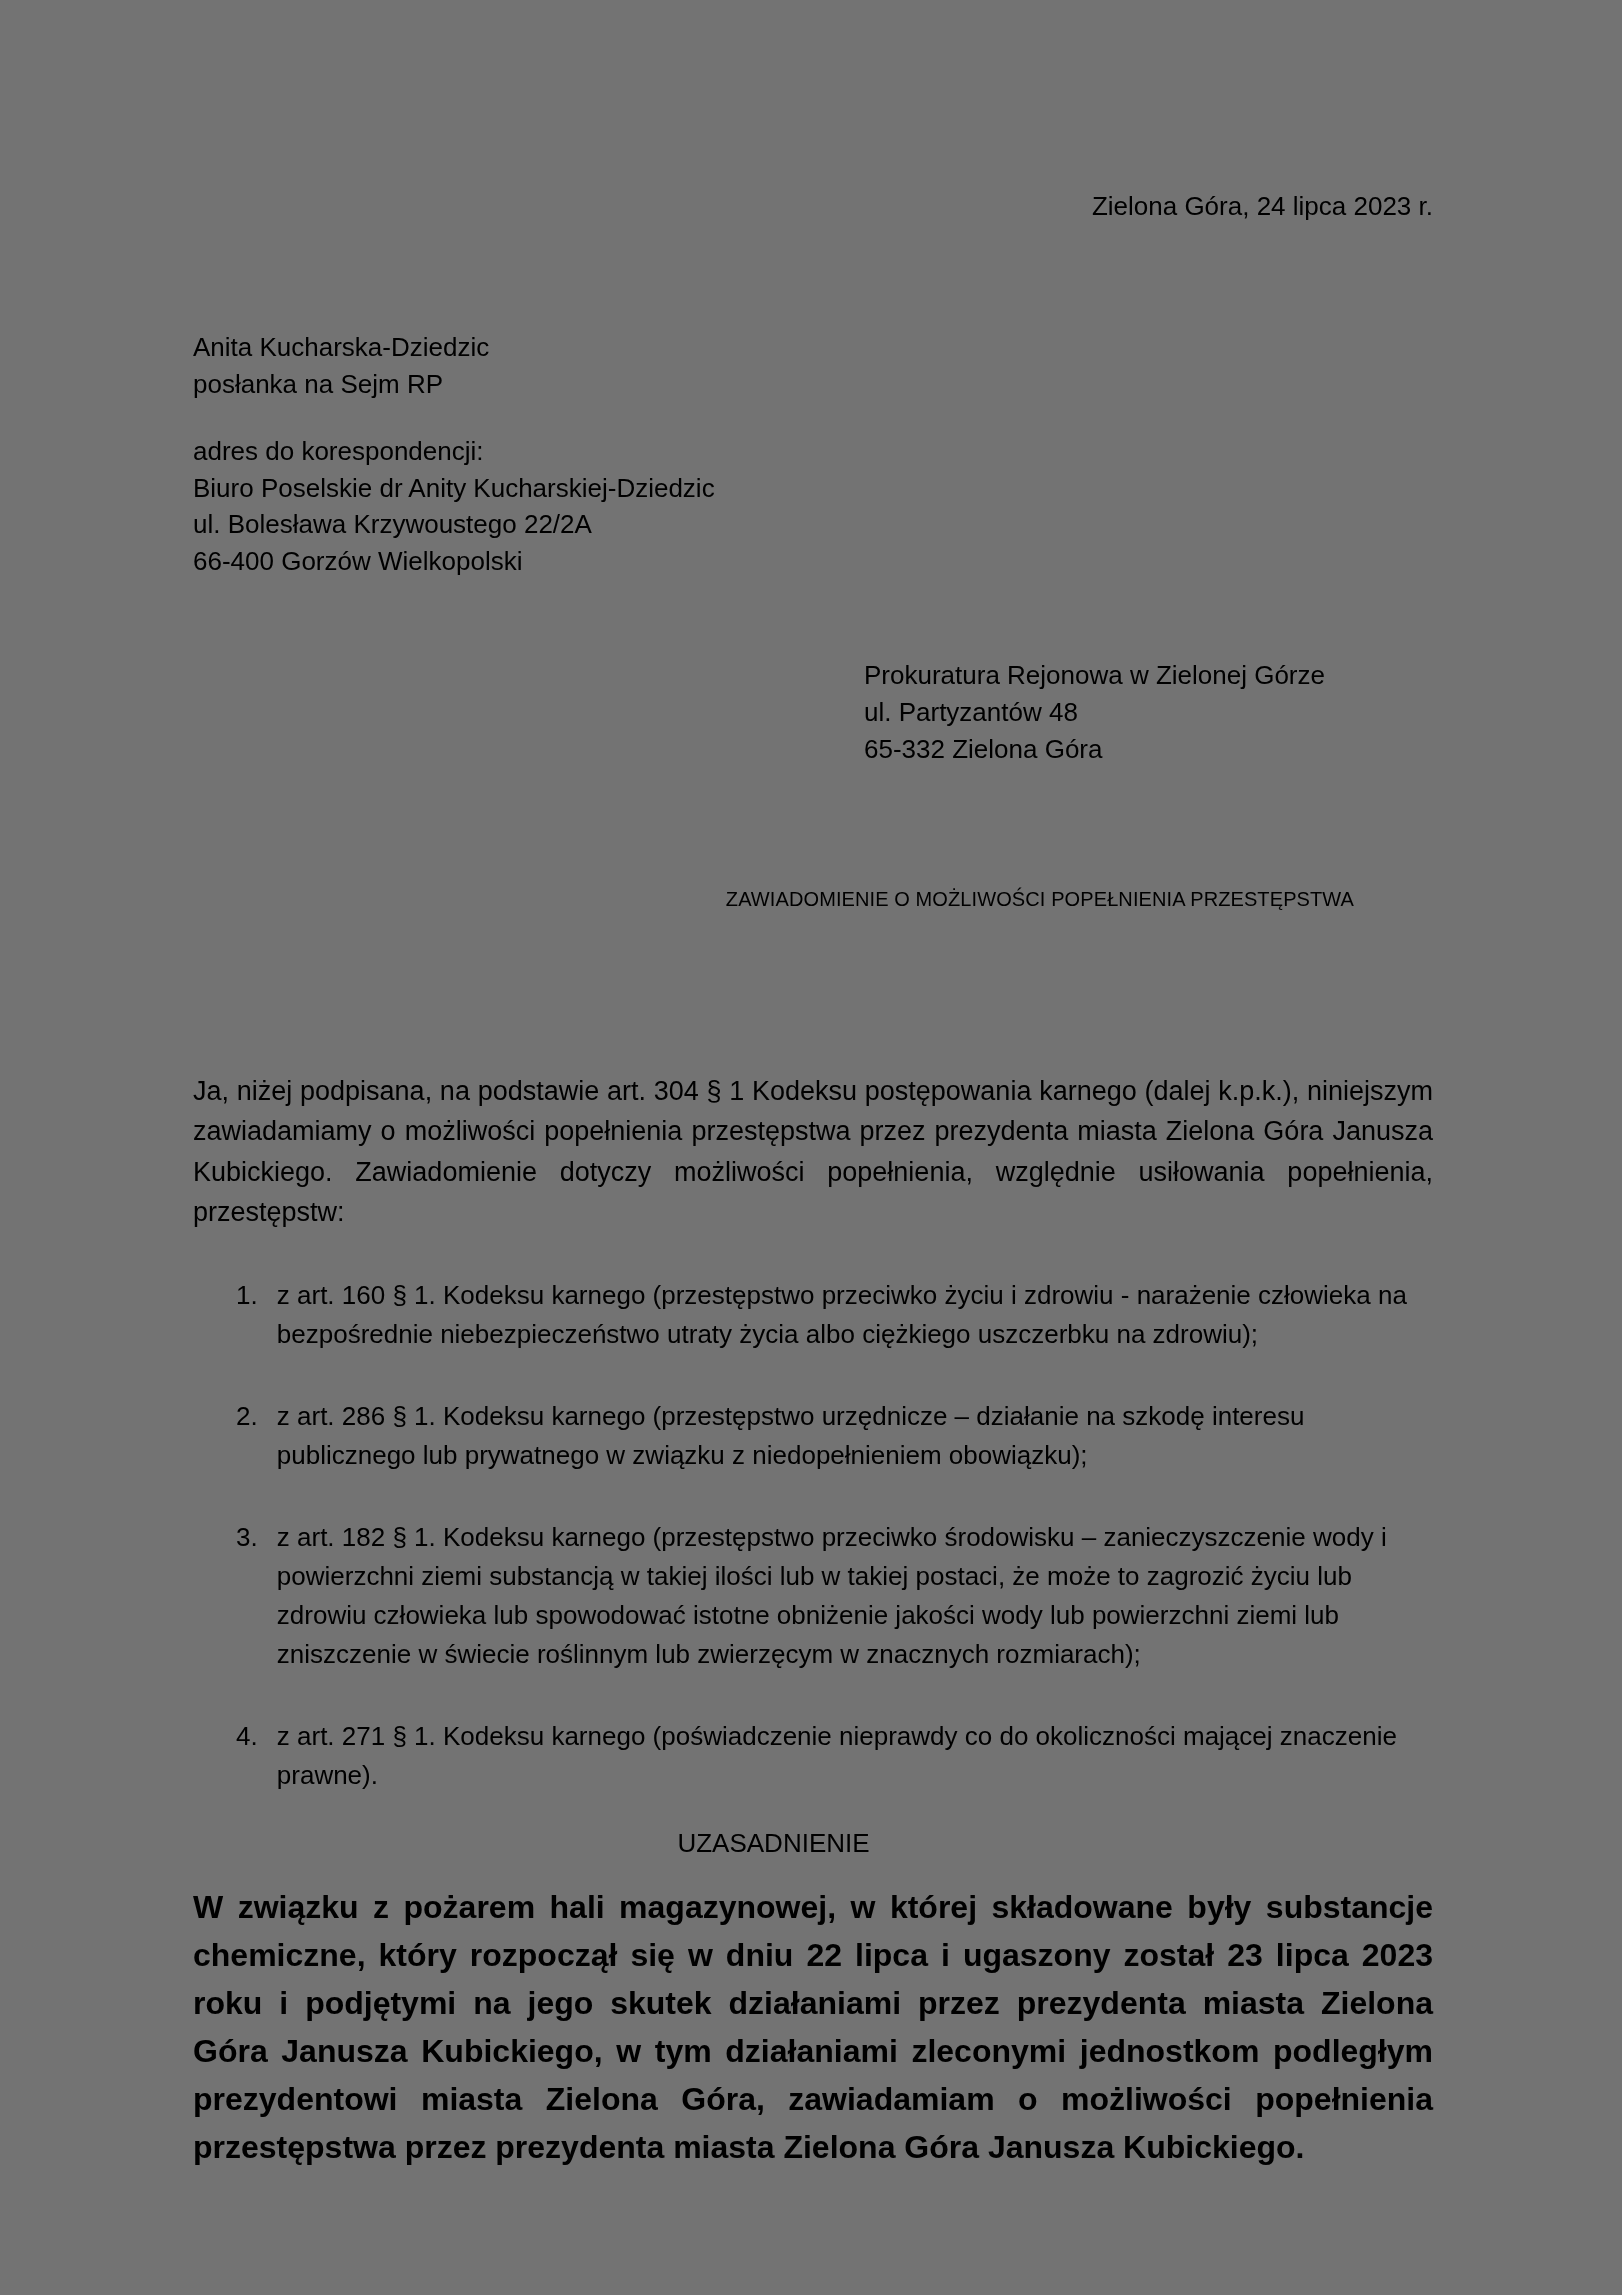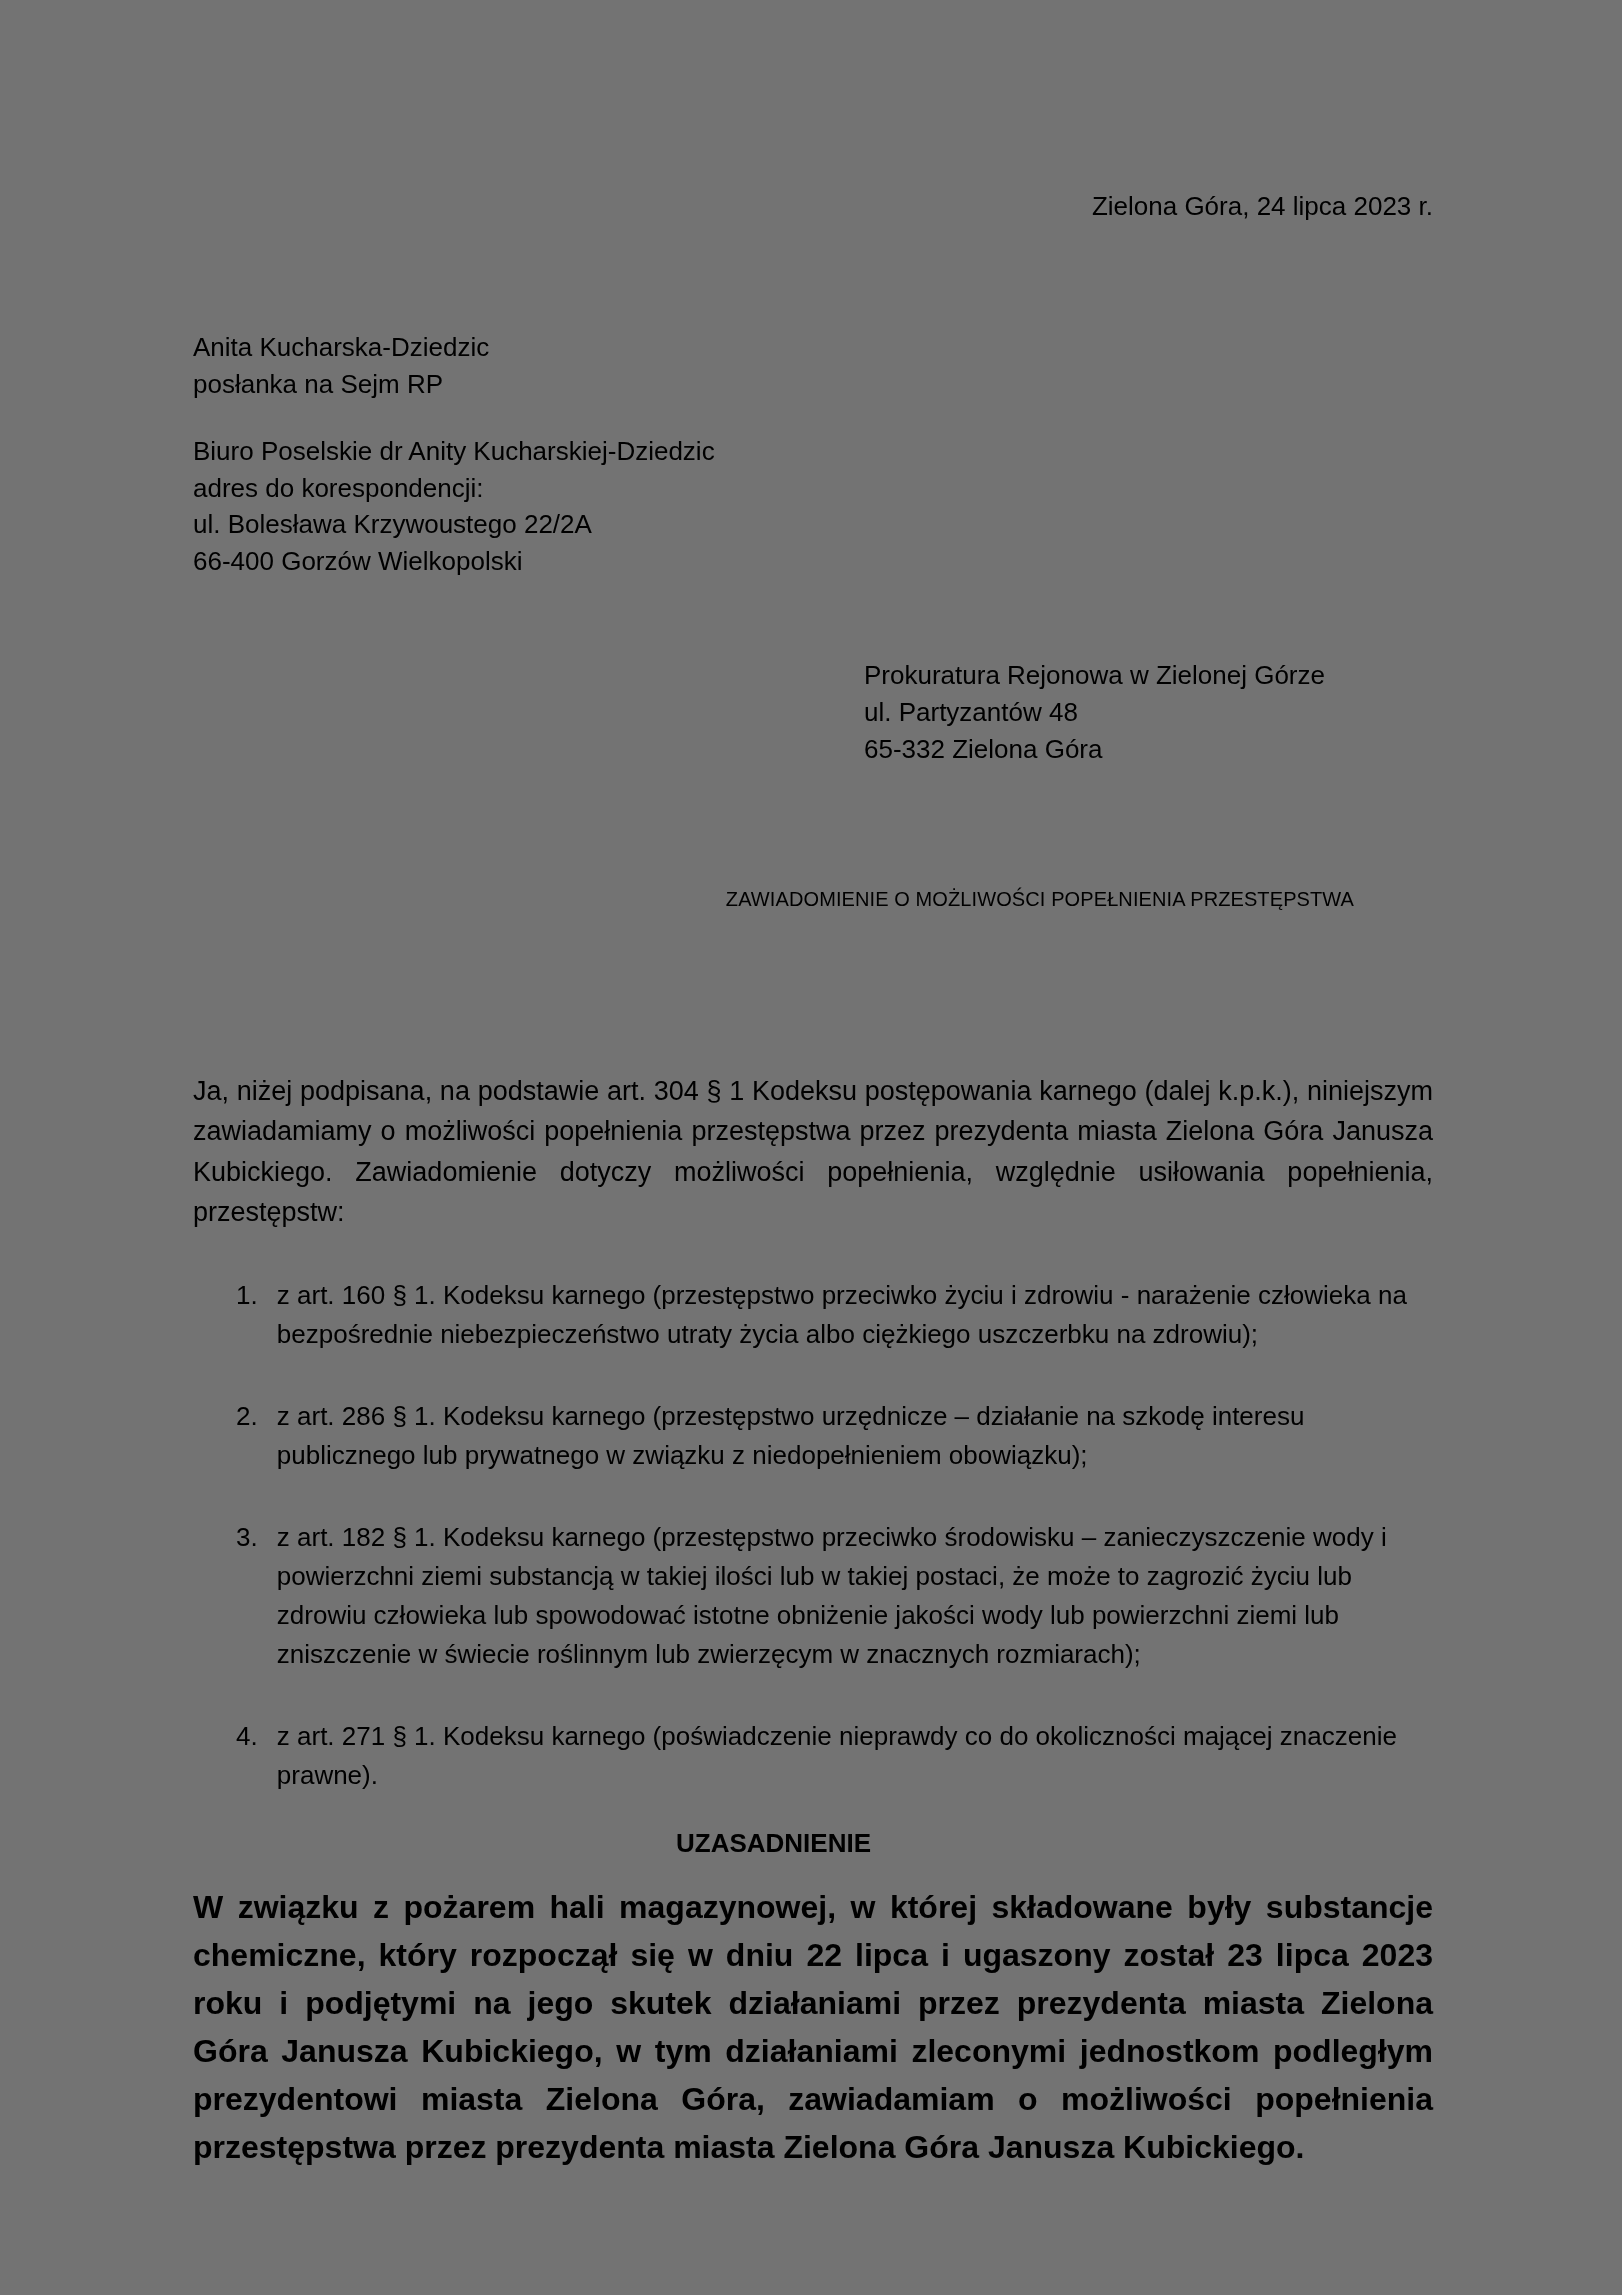--- a/index.html
+++ b/index.html
@@ -67,21 +67,20 @@
     margin-bottom: 23.6px;
     padding-left: 11.8px;
     text-align: left;
     margin-top: 43px;
   }
   .section-title {
     margin-top: 33px;
     text-align: center;
     font-size: 26px;
     padding-right: 79px;
-    font-weight: bold;
   }
   .justification {
     margin-top: 24px;
     font-size: 32px;
     line-height: 1.5;
     text-align: justify;
     font-weight: bold;
   }
 </style>
 </head>
@@ -89,22 +88,22 @@
 
 <div class="page">
   <div class="content">
 
     <div class="date-line">Zielona Góra, 24 lipca 2023 r.</div>
 
     <div class="sender-block">
       <div>Anita Kucharska-Dziedzic</div>
       <div>posłanka na Sejm RP</div>
       <div class="gap"></div>
+      <div>adres do korespondencji:</div>
       <div>Biuro Poselskie dr Anity Kucharskiej-Dziedzic</div>
-      <div>adres do korespondencji:</div>
       <div>ul. Bolesława Krzywoustego 22/2A</div>
       <div>66-400 Gorzów Wielkopolski</div>
     </div>
 
     <div class="recipient-block">
       <div>Prokuratura Rejonowa w Zielonej Górze</div>
       <div>ul. Partyzantów 48</div>
       <div>65-332 Zielona Góra</div>
     </div>
 

